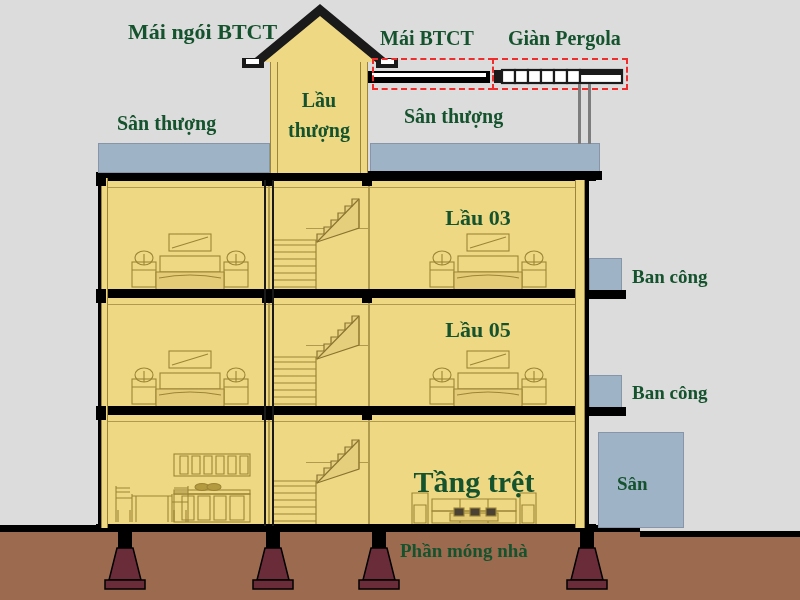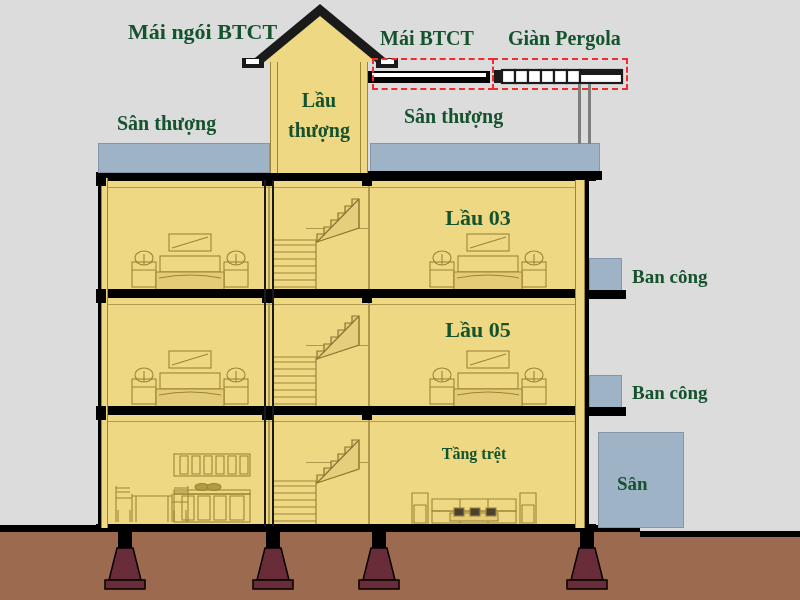--- a/index.html
+++ b/index.html
@@ -100,20 +100,21 @@
   </div>
 
   <div class="footing" style="left:558px; top:532px; width:60px; height:62px;">
     <svg width="60" height="62" viewBox="0 0 60 62">
       <rect x="22" y="0" width="14" height="16" fill="#000"></rect>
       <path d="M21,16 L37,16 L45,48 L13,48 Z" fill="#6b2c3a" stroke="#000" stroke-width="1.5"></path>
       <rect x="9" y="48" width="40" height="9" fill="#6b2c3a" stroke="#000" stroke-width="1.5"></rect>
     </svg>
   </div>
 
+  <div class="lbl center" style="left:400px; top:541px; font-size:19px;">Phần móng nhà</div>
 
   <div class="slabblk" style="left:598px; top:432px; width:86px; height:96px;"></div>
   <div class="lbl center" style="left:617px; top:474px; font-size:19px;">Sân</div>
 
   <div class="room" style="left:100px; top:414px; width:488px; height:112px;"></div>
 
   <div class="room" style="left:100px; top:297px; width:488px; height:112px;"></div>
 
   <div class="room" style="left:100px; top:180px; width:488px; height:112px;"></div>
 
@@ -385,15 +386,15 @@
   <div class="lbl" style="left:380px; top:28px; font-size:20px;">Mái BTCT</div>
 
   <div class="lbl" style="left:117px; top:113px; font-size:20px;">Sân thượng</div>
 
   <div class="lbl" style="left:404px; top:106px; font-size:20px;">Sân thượng</div>
 
   <div class="lbl center" style="left:478px; top:206px; transform:translateX(-50%); font-size:22px;">Lầu 03</div>
 
   <div class="lbl center" style="left:478px; top:318px; transform:translateX(-50%); font-size:22px;">Lầu 05</div>
 
-  <div class="lbl center" style="left:474px; top:446px; transform:translateX(-50%); font-size:16px;">Tầng trệt</div>
+  <div class="lbl center" style="left:474px; top:466px; transform:translateX(-50%); font-size:30px;">Tầng trệt</div>
 
 </div>
 
 </body></html>

